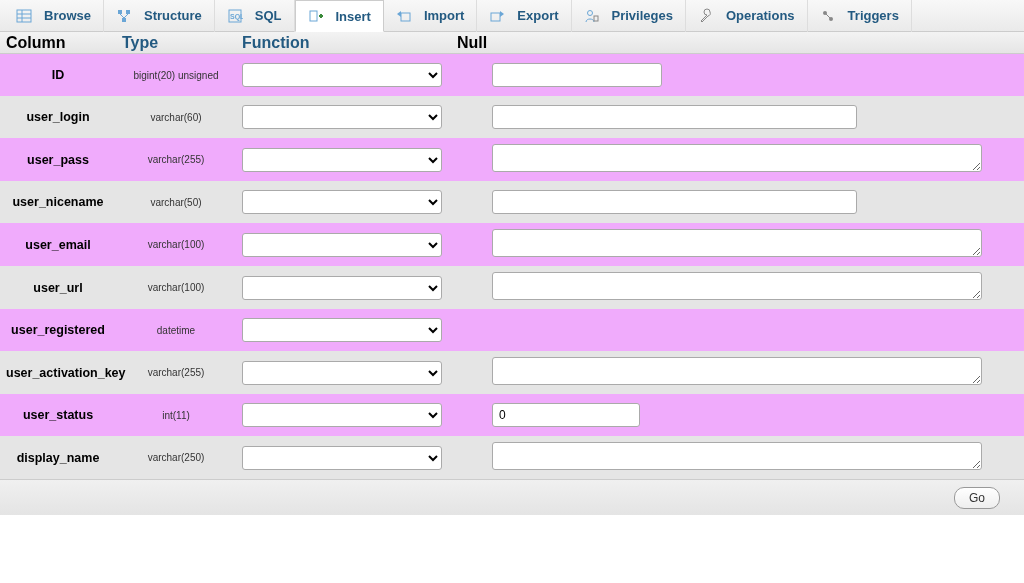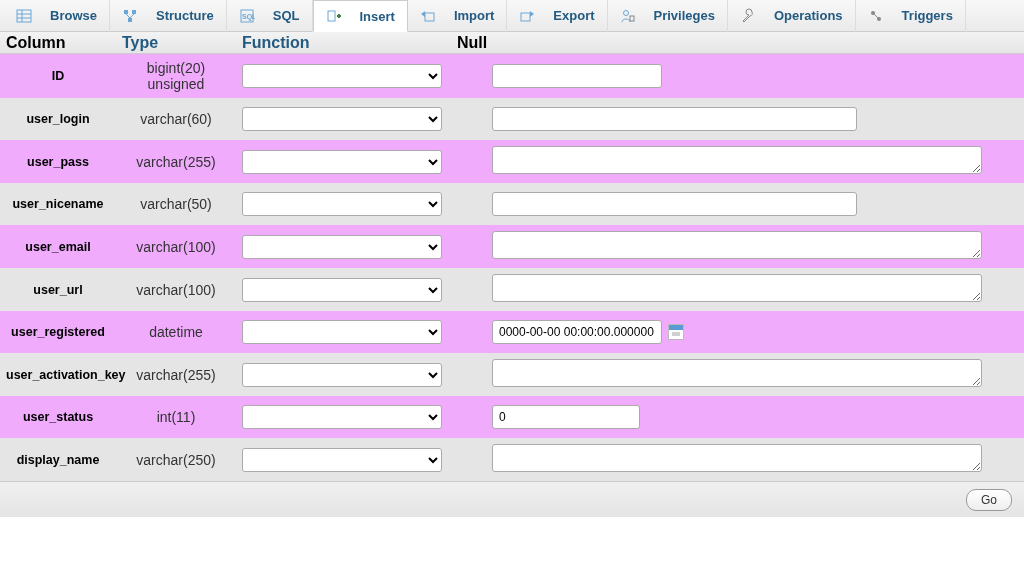--- a/index.html
+++ b/index.html
@@ -14,21 +14,21 @@
       display: flex;
       background: linear-gradient(#f8f8f8, #eaeaea);
       border-bottom: 1px solid #ccc;
       height: 32px;
       align-items: center;
       padding: 0 4px;
     }
     .tab {
       display: flex;
       align-items: center;
-      gap: 18px;
+      gap: 12px;
       padding: 0 12px;
       height: 32px;
       color: #235a81;
       font-weight: bold;
       cursor: pointer;
       border-right: 1px solid #ddd;
     }
     .tab.active {
       background: #fff;
       border-top: 1px solid #ccc;
@@ -61,21 +61,21 @@
     .header-row .col-column { color:#000; }
     .data-row {
       display: flex;
       align-items: center;
       min-height: 42px;
       padding: 6px 4px;
     }
     .data-row.odd { background: #f0abfc; }
     .data-row.even { background: #e5e5e5; }
     .data-row .col-column { text-align: center; padding-right: 12px; font-size: 12.5px;}
-    .data-row .col-type { text-align: center; padding-right: 12px; font-size: 14px;}
+    .data-row .col-type { text-align: center; padding-right: 12px; font-size: 10px;}
     .func-select {
       width: 200px;
       height: 24px;
       border: 1px solid #aaa;
       border-radius: 3px;
       background: #fff;
       padding: 2px 4px;
       font-size: 12px;
     }
     .value-input {
@@ -113,21 +113,21 @@
       content:""; position:absolute; top:7px; left:3px; width:8px; height:4px;
       background:#d0d0d0;
     }
     .footer {
       background: linear-gradient(#f0f0f0, #e4e4e4);
       border-top:1px solid #ccc;
       height: 36px;
       display:flex;
       justify-content:flex-end;
       align-items:center;
-      padding-right:12px;
+      padding-right:24px;
     }
     .go-btn {
       background: linear-gradient(#fff,#eee);
       border:1px solid #999;
       border-radius:10px;
       padding: 3px 14px;
       font-size:12px;
       cursor:pointer;
       color:#333;
     }
@@ -276,26 +276,20 @@
       <div class="col-type">varchar(100)</div>
       <div class="col-function"><select class="func-select"><option></option></select></div>
       <div class="col-null"></div>
       <div class="col-value"><textarea class="value-textarea" style=""></textarea></div>
     </div>
     <div class="data-row odd">
       <div class="col-column">user_registered</div>
       <div class="col-type">datetime</div>
       <div class="col-function"><select class="func-select"><option></option></select></div>
       <div class="col-null"></div>
-      <div class="col-value">
-        <div class="date-wrap">
-          <input class="value-input small" value="0000-00-00 00:00:00.000000" style="">
-          <span class="cal-icon"></span>
-        </div>
-      </div>
     </div>
     <div class="data-row even">
       <div class="col-column">user_activation_key</div>
       <div class="col-type">varchar(255)</div>
       <div class="col-function"><select class="func-select"><option></option></select></div>
       <div class="col-null"></div>
       <div class="col-value"><textarea class="value-textarea" style=""></textarea></div>
     </div>
     <div class="data-row odd">
       <div class="col-column">user_status</div>

